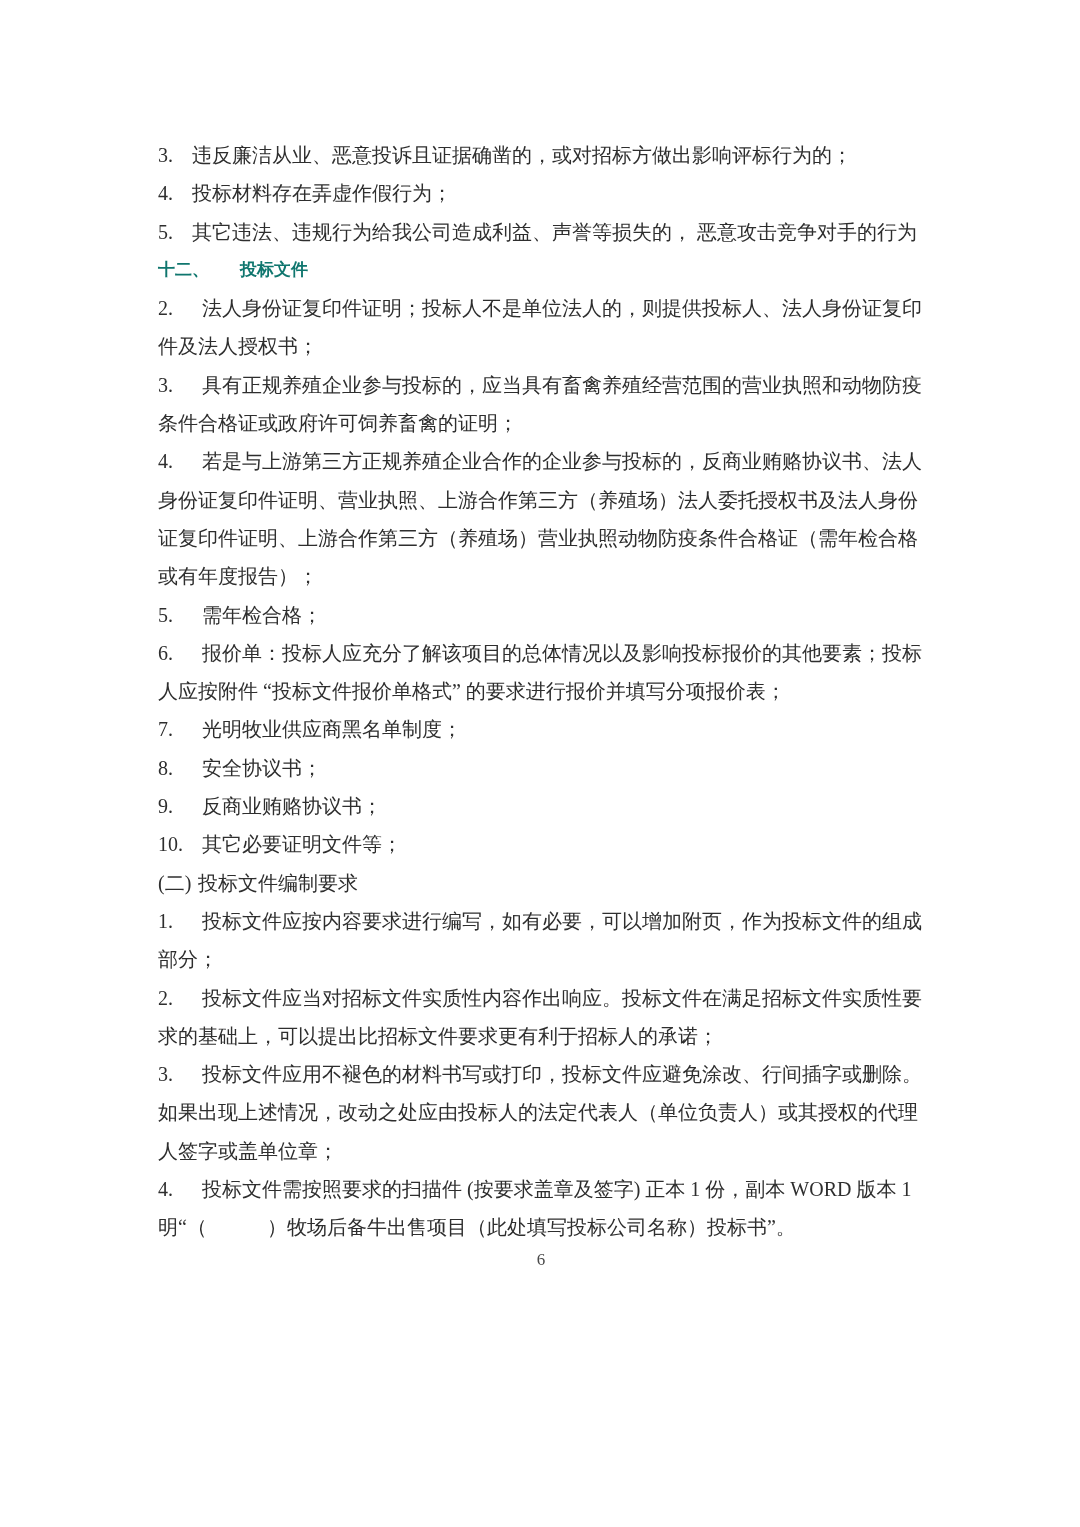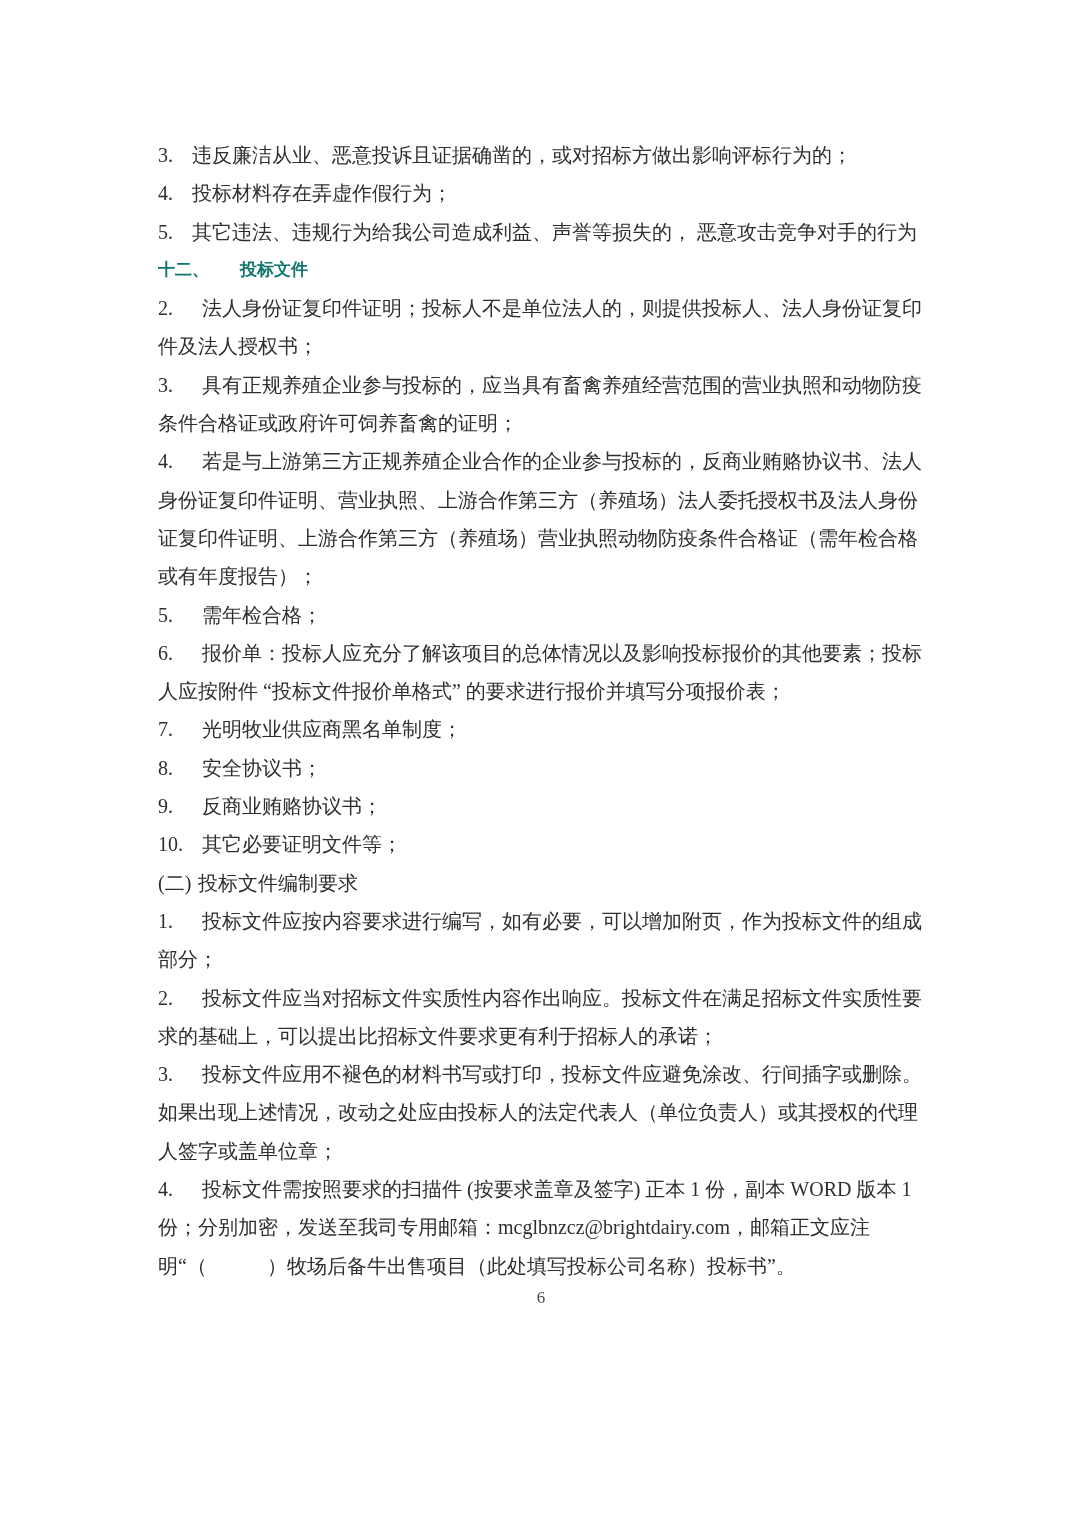--- a/index.html
+++ b/index.html
@@ -75,17 +75,16 @@
       <div class="line item"><span class="num">10.</span><span class="txt">其它必要证明文件等；</span></div>
       <div class="line label"><span class="num">(二)</span><span class="txt">投标文件编制要求</span></div>
       <div class="line item"><span class="num">1.</span><span class="txt">投标文件应按内容要求进行编写，如有必要，可以增加附页，作为投标文件的组成</span></div>
       <div class="line cont"><span class="txt">部分；</span></div>
       <div class="line item"><span class="num">2.</span><span class="txt">投标文件应当对招标文件实质性内容作出响应。投标文件在满足招标文件实质性要</span></div>
       <div class="line cont"><span class="txt">求的基础上，可以提出比招标文件要求更有利于招标人的承诺；</span></div>
       <div class="line item"><span class="num">3.</span><span class="txt">投标文件应用不褪色的材料书写或打印，投标文件应避免涂改、行间插字或删除。</span></div>
       <div class="line cont"><span class="txt">如果出现上述情况，改动之处应由投标人的法定代表人（单位负责人）或其授权的代理</span></div>
       <div class="line cont"><span class="txt">人签字或盖单位章；</span></div>
       <div class="line item"><span class="num">4.</span><span class="txt">投标文件需按照要求的扫描件 (按要求盖章及签字) 正本 1 份，副本 WORD 版本 1</span></div>
-      <div class="line cont"><span class="txt">份；分别加密，发送至我司专用邮箱：mcglbnzcz@brightdairy.com，邮箱正文应注</span></div>
       <div class="line cont"><span class="txt">明“（　　　）牧场后备牛出售项目（此处填写投标公司名称）投标书”。</span></div>
       <div id="page-number">6</div>
     </div>
 </div>
 
 </body></html>

